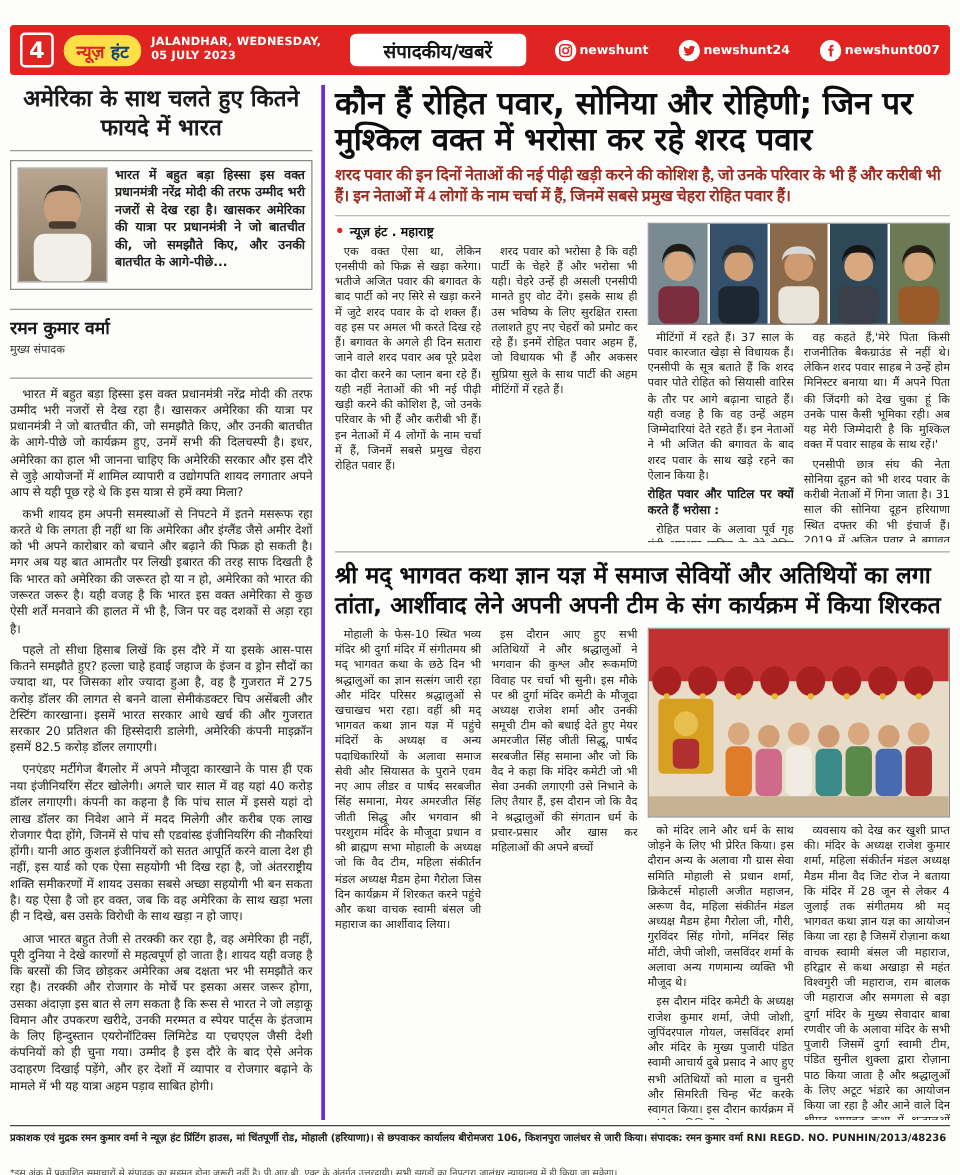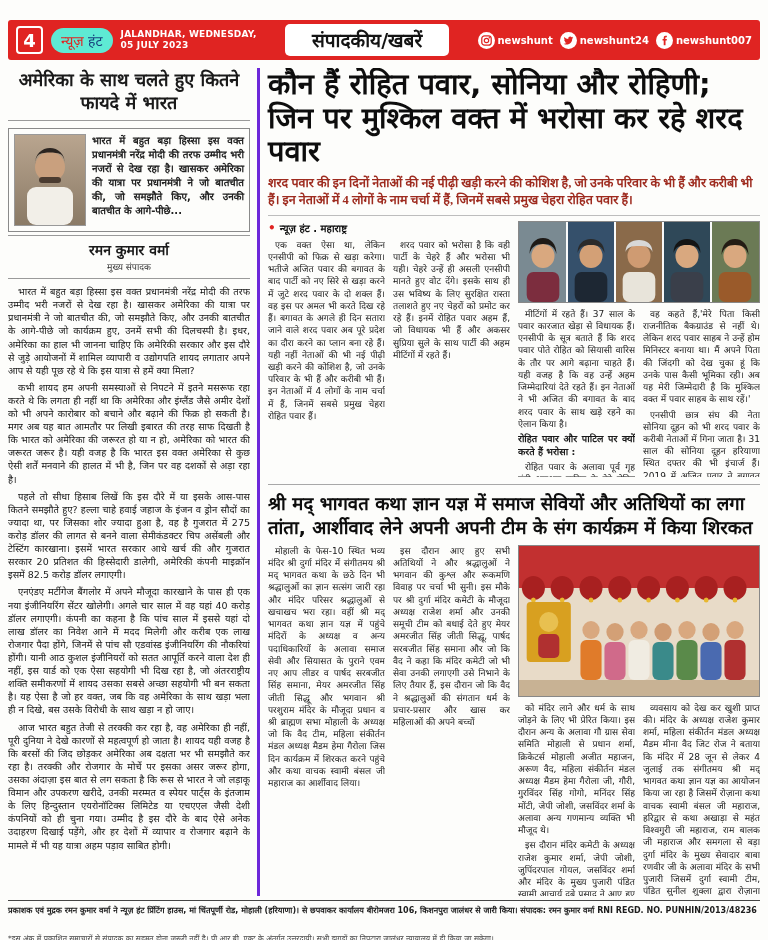--- a/index.html
+++ b/index.html
@@ -15,35 +15,35 @@
   .masthead {
     height:40px; background:#e02422; border-radius:3px;
     display:flex; align-items:center; gap:8px; padding:3px 8px;
   }
   .pagenum {
     width:27px; height:28px; border:2px solid #fff; border-radius:4px;
     color:#fff; font-size:18px; font-weight:bold;
     display:grid; place-items:center; flex:0 0 auto;
   }
   .logo {
-    background:#5eead4; border-radius:14px; padding:3px 10px;
-    font-weight:normal; font-size:14px; white-space:nowrap; flex:0 0 auto;
+    background:#fde047; border-radius:14px; padding:3px 10px;
+    font-weight:bold; font-size:14px; white-space:nowrap; flex:0 0 auto;
   }
   .logo .l1 { color:#e02422; }
   .logo .l2 { color:#173f7c; }
   .dateline {
     color:#fff; font-size:9px; font-weight:bold; line-height:1.25;
     white-space:pre-line; flex:0 0 auto; letter-spacing:.2px;
   }
   .section-panel {
     background:#fff; color:#141414; border-radius:5px;
-    padding:3px 27px; font-size:19px; font-weight:bold;
+    padding:3px 27px; font-size:15px; font-weight:bold;
     margin:0 auto; white-space:nowrap;
   }
-  .socials { display:flex; align-items:center; gap:7px; flex:0 0 auto; }
+  .socials { display:flex; align-items:center; gap:24px; flex:0 0 auto; }
   .social { display:flex; align-items:center; gap:3px; cursor:pointer; }
   .icon-circle {
     width:17px; height:17px; border-radius:50%; background:#fff;
     display:grid; place-items:center;
   }
   .handle { color:#fff; font-size:10px; font-weight:bold; }
 
   
   .content { display:flex; height:828px; margin-top:8px; }
   .left-col {
@@ -58,30 +58,30 @@
     padding-bottom:6px; border-bottom:1px solid #9a9a9a; margin-bottom:7px;
   }
   .intro-box {
     border:1px solid #8a8a8a; padding:5px; display:flex; gap:6px;
   }
   .author-photo { width:72px; height:92px; flex:0 0 auto; border:1px solid #999; }
   .intro-text {
     font-size:10px; font-weight:600; line-height:1.4; text-align:justify; color:#222;
   }
   .author-block {
-    margin-top:3px; border-top:1px solid #9a9a9a; border-bottom:1px solid #9a9a9a;
-    text-align:center; padding:4px 0 5px;
+    margin-top:15px; border-top:1px solid #9a9a9a; border-bottom:1px solid #9a9a9a;
+    text-align:left; padding:4px 0 17px;
   }
   .author-name { font-size:14px; font-weight:bold; }
   .author-role { font-size:9px; color:#333; margin-top:1px; }
   .ed-body { margin-top:6px; font-size:9.5px; line-height:1.38; text-align:justify; overflow:hidden; height:620px; }
   .ed-body p { margin-bottom:4px; text-indent:10px; }
 
   
-  .main-title { font-size:29px; font-weight:bold; line-height:1.16; color:#0d0d0d; }
+  .main-title { font-size:25px; font-weight:bold; line-height:1.16; color:#0d0d0d; }
   .subtitle {
     color:#9e2b1f; font-weight:bold; font-size:12.5px; line-height:1.35;
     margin:6px 0 5px; padding-bottom:6px; border-bottom:1px solid #bdbdbd;font-family:Liberation Serif, serif;
   }
   .byline { font-size:10px; font-weight:bold; color:#111; margin-bottom:4px; }
   .byline::before { content:"• "; color:#e02422; font-size:12px; }
   .body-row { display:flex; gap:8px; }
   .half { width:50%; display:flex; flex-direction:column; overflow:hidden; }
   .cols { display:flex; gap:8px; flex:1; overflow:hidden; }
   .colflow { flex:1; font-size:9px; line-height:1.36; text-align:justify; overflow:hidden; }

